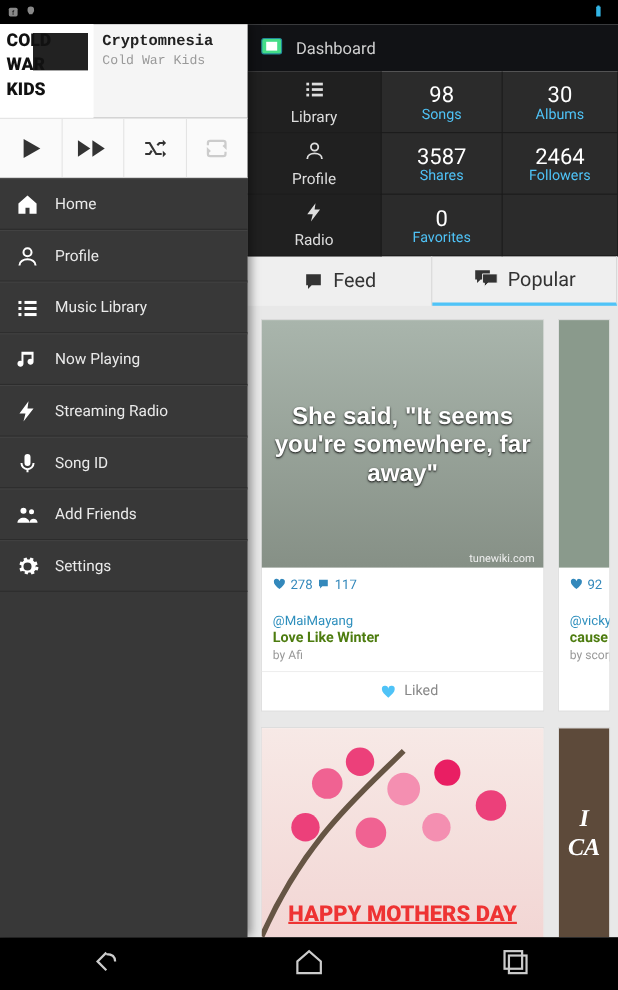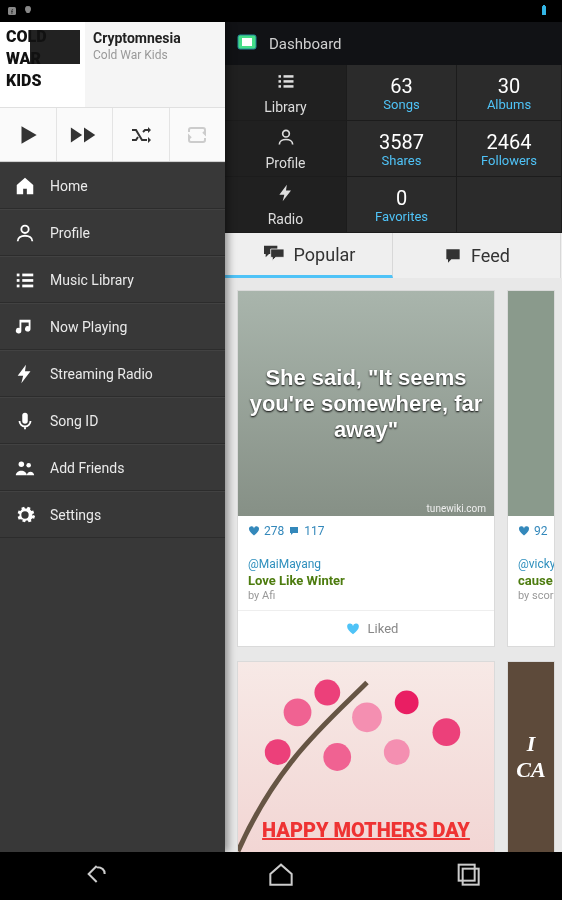--- a/index.html
+++ b/index.html
@@ -40,21 +40,21 @@
     height: 85px;
     background: #f5f5f5;
     display: flex;
   }
   .np-art {
     width: 85px; height: 85px;
     background: #fff;
     position: relative;
   }
   .np-art svg { width: 100%; height: 100%; }
-  .np-info { flex: 1; padding: 8px 8px; }
+  .np-info { flex: 1; padding: 8px 8px; font-family: Liberation Mono, monospace; }
   .np-title { font-size: 14px; font-weight: bold; color: #222; }
   .np-artist { font-size: 12px; color: #999; margin-top: 2px; }
   .controls {
     height: 55px;
     background: #fafafa;
     border-top: 1px solid #e0e0e0;
     border-bottom: 1px solid #d0d0d0;
     display: flex;
   }
   .ctrl {
@@ -342,21 +342,21 @@
             <rect x="3" y="5" width="3" height="3"></rect>
             <rect x="3" y="11" width="3" height="3"></rect>
             <rect x="3" y="17" width="3" height="3"></rect>
             <rect x="9" y="5" width="12" height="3"></rect>
             <rect x="9" y="11" width="12" height="3"></rect>
             <rect x="9" y="17" width="12" height="3"></rect>
           </svg></span>
       <span>Library</span>
     </div>
     <div class="dash-cell">
-      <span>63</span>
+      <span>98</span>
       <span class="label">Songs</span>
     </div>
     <div class="dash-cell">
       <span>30</span>
       <span class="label">Albums</span>
     </div>
 
     <div class="dash-cell dash-side">
       <span class="ic"><svg width="20" height="20" viewBox="0 0 24 24" fill="none" stroke="#ddd" stroke-width="2">
             <circle cx="12" cy="8" r="4"></circle>
@@ -380,32 +380,32 @@
       <span>Radio</span>
     </div>
     <div class="dash-cell">
       <span>0</span>
       <span class="label">Favorites</span>
     </div>
     <div class="dash-cell"></div>
   </div>
 
   <div class="tabs">
+    <div class="tab">
+      <svg width="20" height="20" viewBox="0 0 24 24" fill="#333">
+          <path d="M4 4h16v12H10l-4 4v-4H4z"></path>
+        </svg>
+      <span>Feed</span>
+    </div>
     <div class="tab active">
       <svg width="24" height="20" viewBox="0 0 28 24" fill="#333">
           <path d="M2 2h16v10H8l-4 4v-4H2z"></path>
           <path d="M10 6h16v10H16l-4 4v-4h-2z" fill="#333" stroke="#efefef" stroke-width="1"></path>
         </svg>
       <span>Popular</span>
-    </div>
-    <div class="tab">
-      <svg width="20" height="20" viewBox="0 0 24 24" fill="#333">
-          <path d="M4 4h16v12H10l-4 4v-4H4z"></path>
-        </svg>
-      <span>Feed</span>
     </div>
   </div>
 
   <div class="feed">
     <div class="cardrow">
       <div class="card">
         <div class="card-img" style="background:linear-gradient(#a9b5ac,#869086);">
           <span style="text-shadow:0 1px 2px #000;font-family:sans-serif;">She said, "It seems you're somewhere, far away"</span>
           <span style="position:absolute;bottom:2px;right:8px;font-size:10px;font-weight:normal;color:#eee;">tunewiki.com</span>
         </div>

